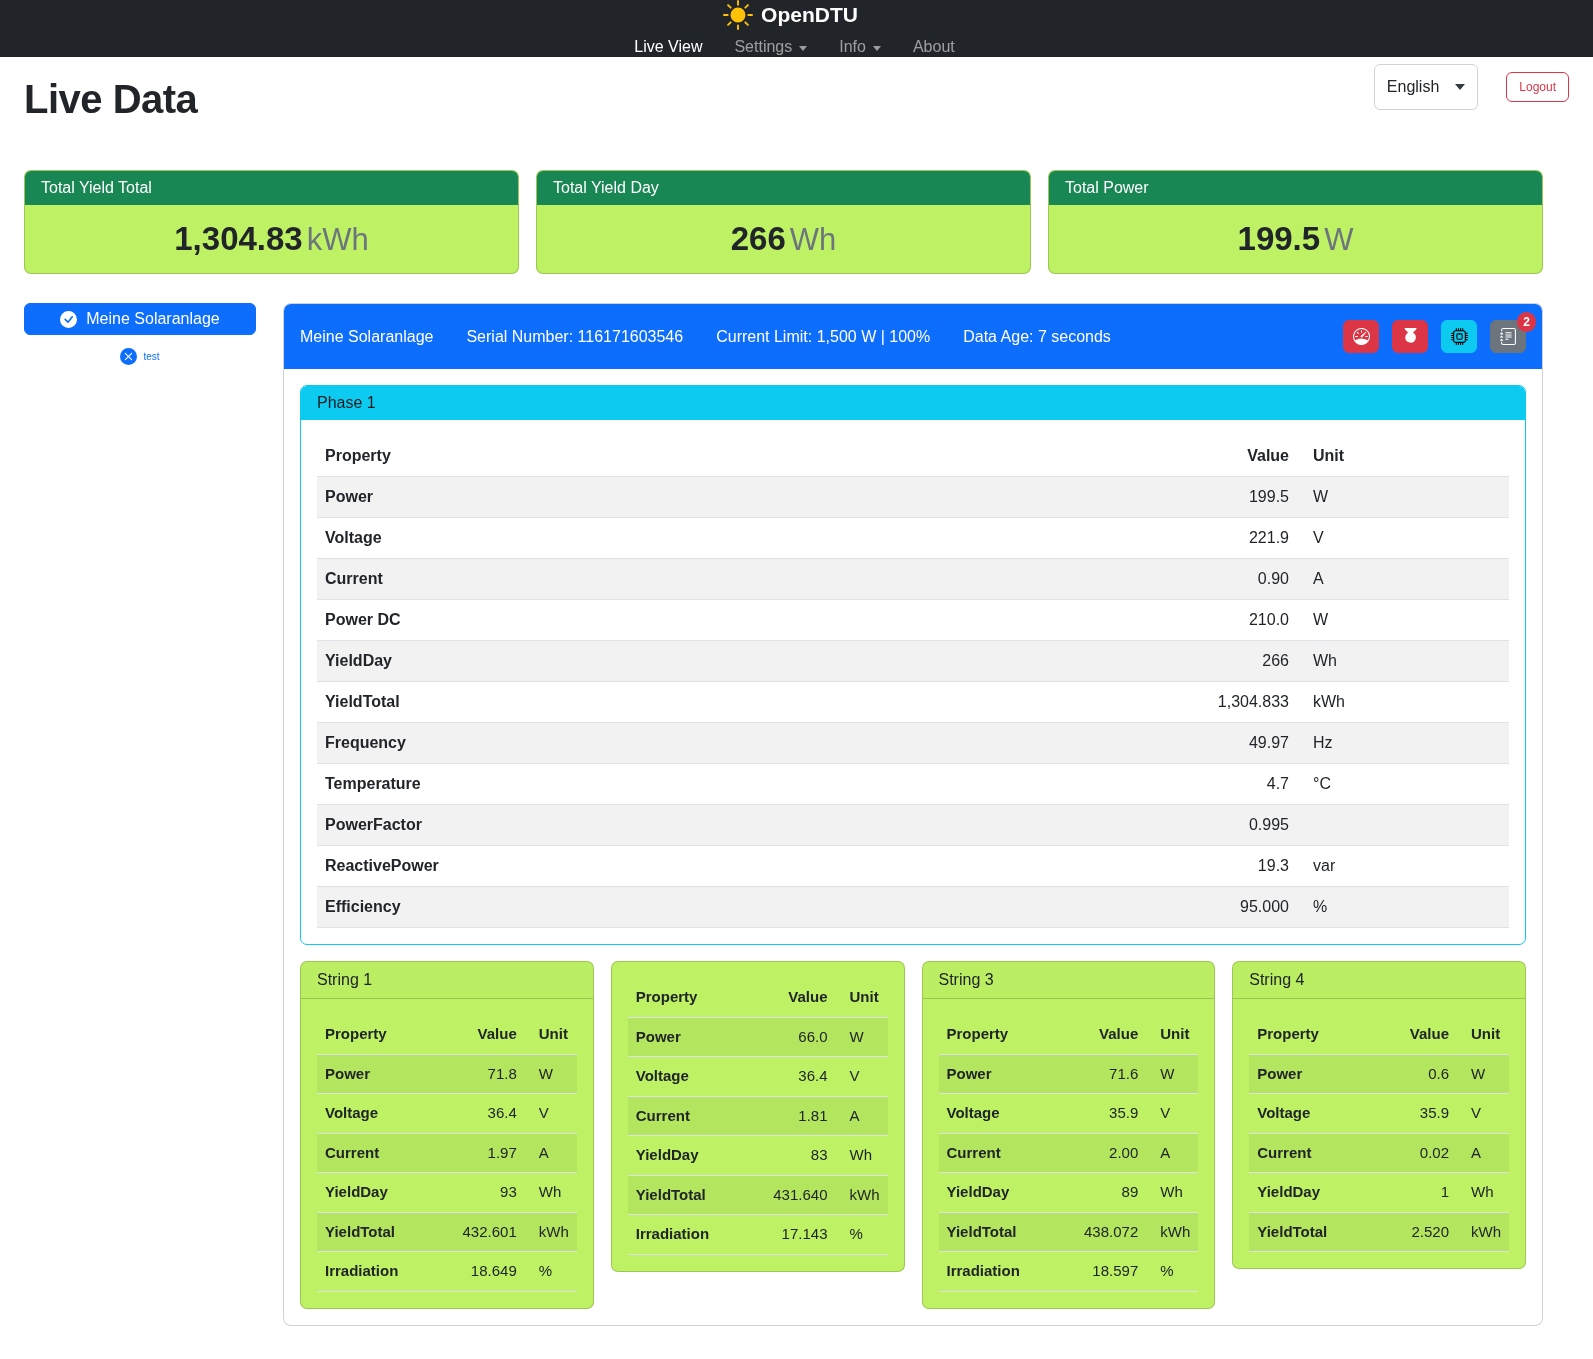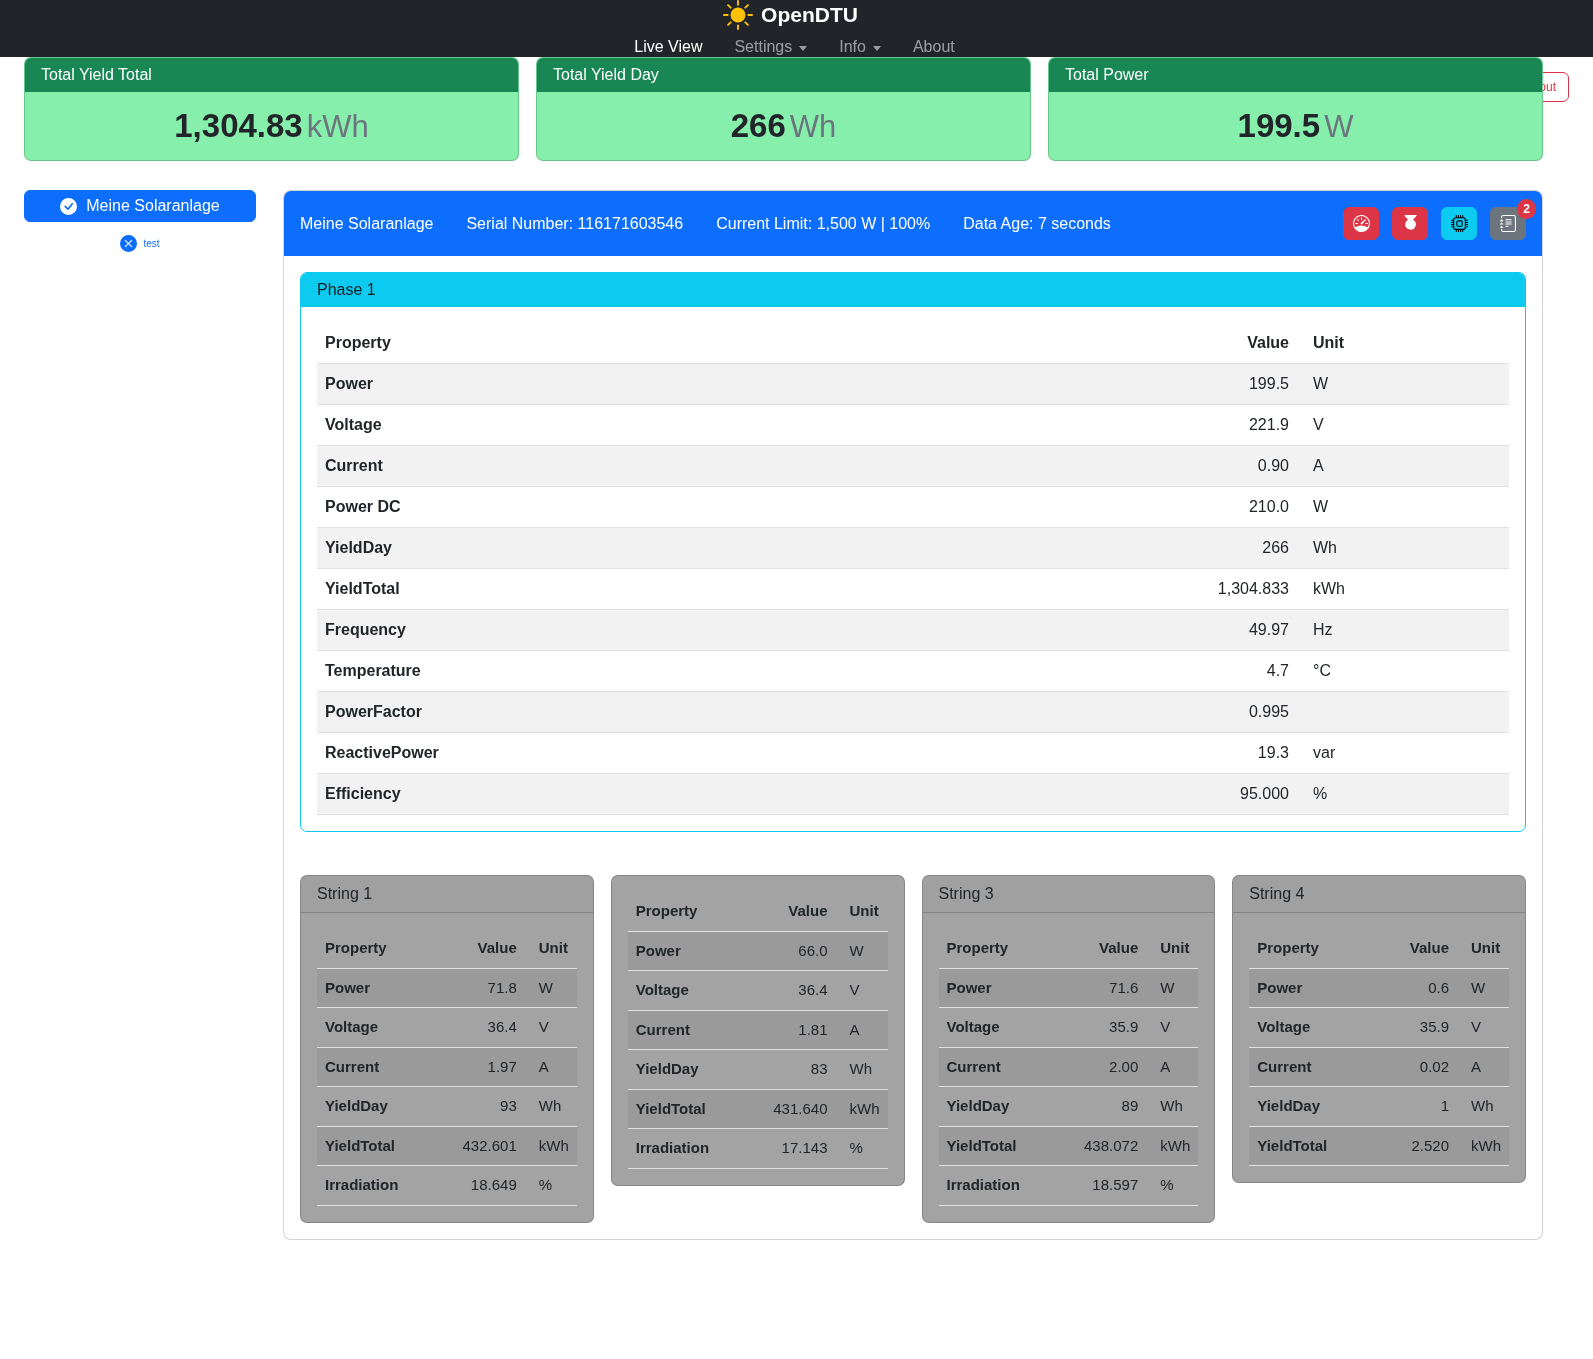--- a/index.html
+++ b/index.html
@@ -73,24 +73,25 @@
     font-size: 12px;
   }
 
   
   .page { padding: 0 50px 30px 24px; }
   .page-title { font-size: 40px; font-weight: 700; margin: 20px 0 26px; letter-spacing: -0.5px; }
 
   
   .summary-row { display: grid; grid-template-columns: repeat(3, 1fr); gap: 17px; }
   .card {
-    background: #86efac;
+    background: #bef264;
     border: 1px solid rgba(0,0,0,.175);
     border-radius: 7px;
     overflow: hidden;
+    margin-top: 22px;
   }
   .card-header {
     background: #198754;
     color: #fff;
     padding: 8px 16px;
     font-size: 16px;
   }
   .card-body { padding: 15px 16px; text-align: center; }
   .big-val { font-size: 33px; font-weight: 600; color: #212529; }
   .big-unit { font-size: 31px; color: #6c757d; margin-left: 4px; }
@@ -203,25 +204,24 @@
 
   
   .strings-row {
     display: grid;
     grid-template-columns: repeat(4, 1fr);
     gap: 17px;
     margin-top: 16px;
     align-items: start;
   }
   .string-card {
-    background: #a3a3a3;
+    background: #bef264;
     border: 1px solid rgba(0,0,0,.175);
     border-radius: 7px;
     overflow: hidden;
-    margin-top: 27px;
   }
   .string-header {
     padding: 9px 16px;
     font-size: 16px;
     border-bottom: 1px solid rgba(0,0,0,.175);
     background: rgba(0,0,0,.015);
   }
   .string-body { padding: 16px; }
 </style>
 </head>
@@ -245,20 +245,21 @@
   <div class="nav-right">
     <div class="lang-select">
       <span>English</span>
       <span class="select-caret"></span>
     </div>
     <button class="logout-btn">Logout</button>
   </div>
 </nav>
 
 <main class="page">
+  <h1 class="page-title">Live Data</h1>
 
   <div class="summary-row">
       <div class="card">
         <div class="card-header">Total Yield Total</div>
         <div class="card-body"><span class="big-val">1,304.83</span><span class="big-unit">kWh</span></div>
       </div>
       <div class="card">
         <div class="card-header">Total Yield Day</div>
         <div class="card-body"><span class="big-val">266</span><span class="big-unit">Wh</span></div>
       </div>

